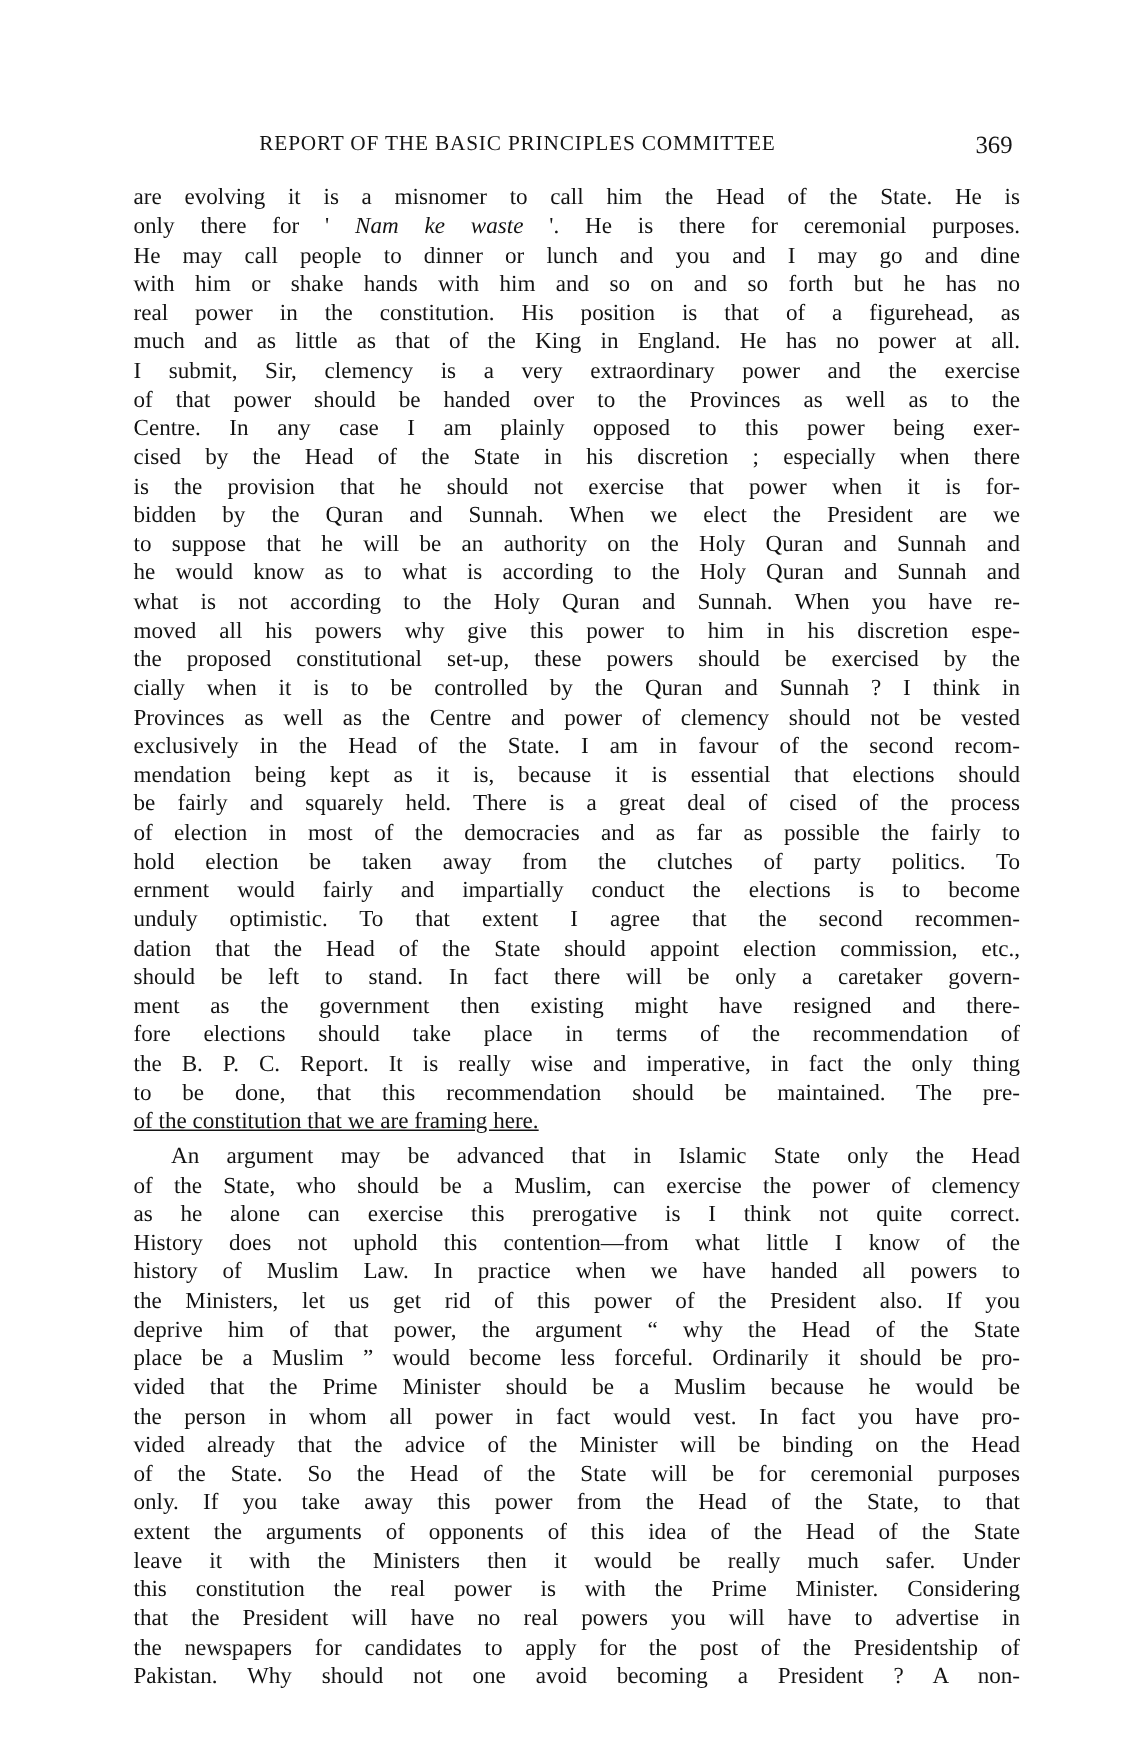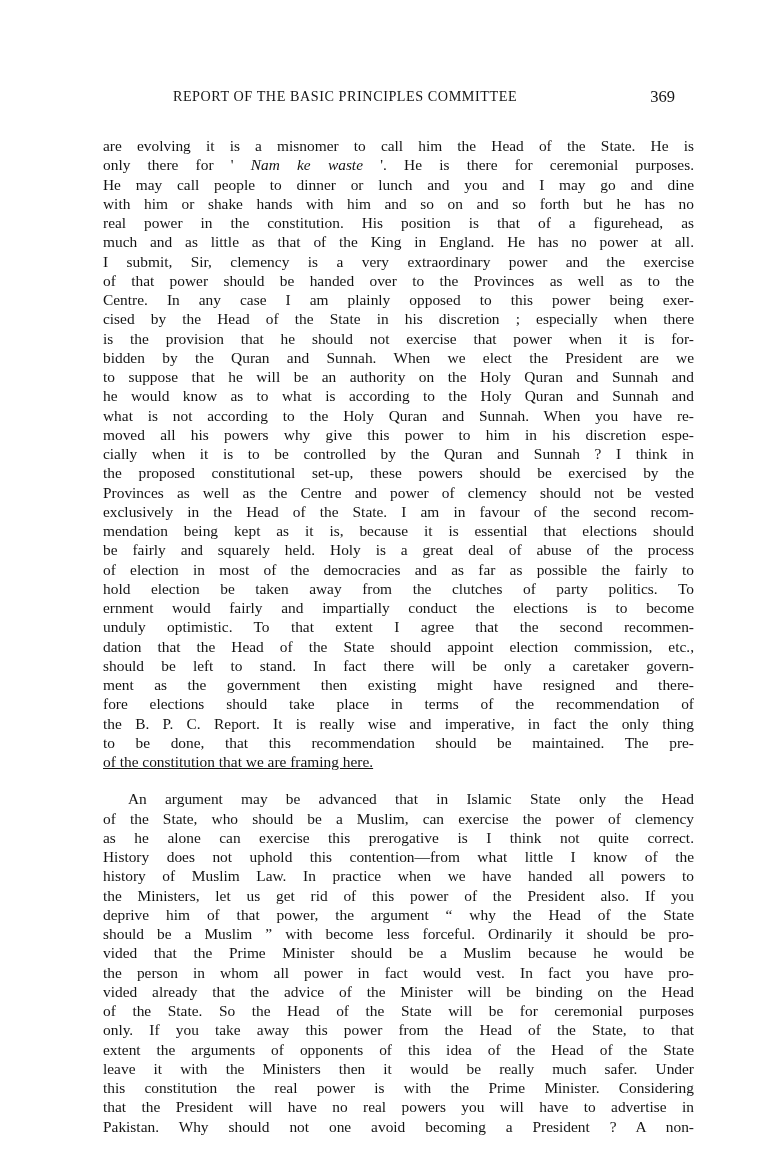--- a/index.html
+++ b/index.html
@@ -54,21 +54,21 @@
 
   
   .bodytext {
     position: absolute;
     left: 85px;
     top: 118px;
     width: 591px;
   }
 
   .para {
-    margin: 18px;
+    margin: 4px;
   }
 
   
   .tline {
     display: block;
     width: 591px;
     height: 19.25px;
     line-height: 19.25px;
     font-size: 15.4px;
     text-align: justify;
@@ -112,53 +112,54 @@
         <span class="tline">I submit, Sir, clemency is a very extraordinary power and the exercise</span>
         <span class="tline">of that power should be handed over to the Provinces as well as to the</span>
         <span class="tline">Centre.   In any case I am plainly opposed to this power being exer-</span>
         <span class="tline">cised by the Head of the State in his  discretion ;  especially when there</span>
         <span class="tline">is the provision that he should not exercise that power when it is for-</span>
         <span class="tline">bidden by the Quran and Sunnah.   When we elect the President are we</span>
         <span class="tline">to suppose that he will be an authority on the Holy Quran and Sunnah and</span>
         <span class="tline">he would know as to what is according to the Holy Quran and Sunnah and</span>
         <span class="tline">what is not according to the Holy Quran and Sunnah. When you have re-</span>
         <span class="tline">moved all his powers why give this power to him in his discretion espe-</span>
+        <span class="tline">the proposed constitutional set-up, these powers should be exercised by the</span>
         <span class="tline">cially when it is to be controlled by the Quran and Sunnah ?   I think in</span>
-        <span class="tline">the proposed constitutional set-up, these powers should be exercised by the</span>
         <span class="tline">Provinces as well as the Centre and power of clemency should not be vested</span>
         <span class="tline">exclusively in the Head of the State. I am in favour of the second recom-</span>
         <span class="tline">mendation being kept as it is, because it is essential that elections should</span>
-        <span class="tline">be fairly and squarely held. Holy is a great deal of abuse of the process</span>
+        <span class="tline">be fairly and squarely held. There is a great deal of cised of the process</span>
         <span class="tline">of election in most of the democracies and as far as possible the fairly to</span>
         <span class="tline">hold election be taken away from the clutches of  party  politics.   To</span>
         <span class="tline">ernment would fairly and impartially conduct the elections is to become</span>
         <span class="tline">unduly optimistic.   To that extent I agree that the second recommen-</span>
         <span class="tline">dation that the Head of the State should appoint election commission, etc.,</span>
         <span class="tline">should be left to stand.   In fact there will be only a caretaker govern-</span>
         <span class="tline">ment as the government then existing might have resigned and there-</span>
         <span class="tline">fore elections should take place in terms  of   the  recommendation   of</span>
         <span class="tline">the B. P. C. Report. It is really wise and imperative, in fact the only thing</span>
         <span class="tline">to be done, that this recommendation should be maintained.   The pre-</span>
         <span class="tline ragged">of the constitution that we are framing here.</span>
       </div>
     <div class="para" id="para2">
         <span class="tline indent">An argument may be advanced that in Islamic State only the Head</span>
         <span class="tline">of the State, who should be a Muslim, can exercise the power of clemency</span>
         <span class="tline">as he alone can exercise this prerogative is I think  not  quite  correct.</span>
         <span class="tline">History does not uphold this contention—from what little I know of  the</span>
         <span class="tline">history of Muslim Law.   In practice when we have handed all powers to</span>
         <span class="tline">the Ministers, let us get rid of this power of the President also.   If  you</span>
         <span class="tline">deprive him of that power, the argument “ why the Head of the State</span>
-        <span class="tline">should be a Muslim ” with become less forceful. Ordinarily it should be pro-</span>
+        <span class="tline">place be a Muslim ” would become less forceful. Ordinarily it should be pro-</span>
         <span class="tline">vided that the Prime Minister should be a Muslim because he would be</span>
         <span class="tline">the person in whom all power in fact would vest.   In fact you have pro-</span>
         <span class="tline">vided already that the advice of the Minister will be binding on the Head</span>
         <span class="tline">of the State.   So the Head of the State will be for ceremonial purposes</span>
         <span class="tline">only. If you take away this power from the Head of the State, to that</span>
         <span class="tline">extent the arguments of opponents of this idea of the Head of the State</span>
         <span class="tline">leave it with the Ministers then it would be really much safer.   Under</span>
         <span class="tline">this constitution the real power is with the Prime Minister.   Considering</span>
         <span class="tline">that the President will have no real powers you will have to advertise in</span>
+        <span class="tline">the newspapers for candidates to apply for the post of the Presidentship of</span>
         <span class="tline">Pakistan.   Why should not one avoid becoming a President ?   A non-</span>
       </div>
   </div>
 
 </div>
 
 </body></html>

